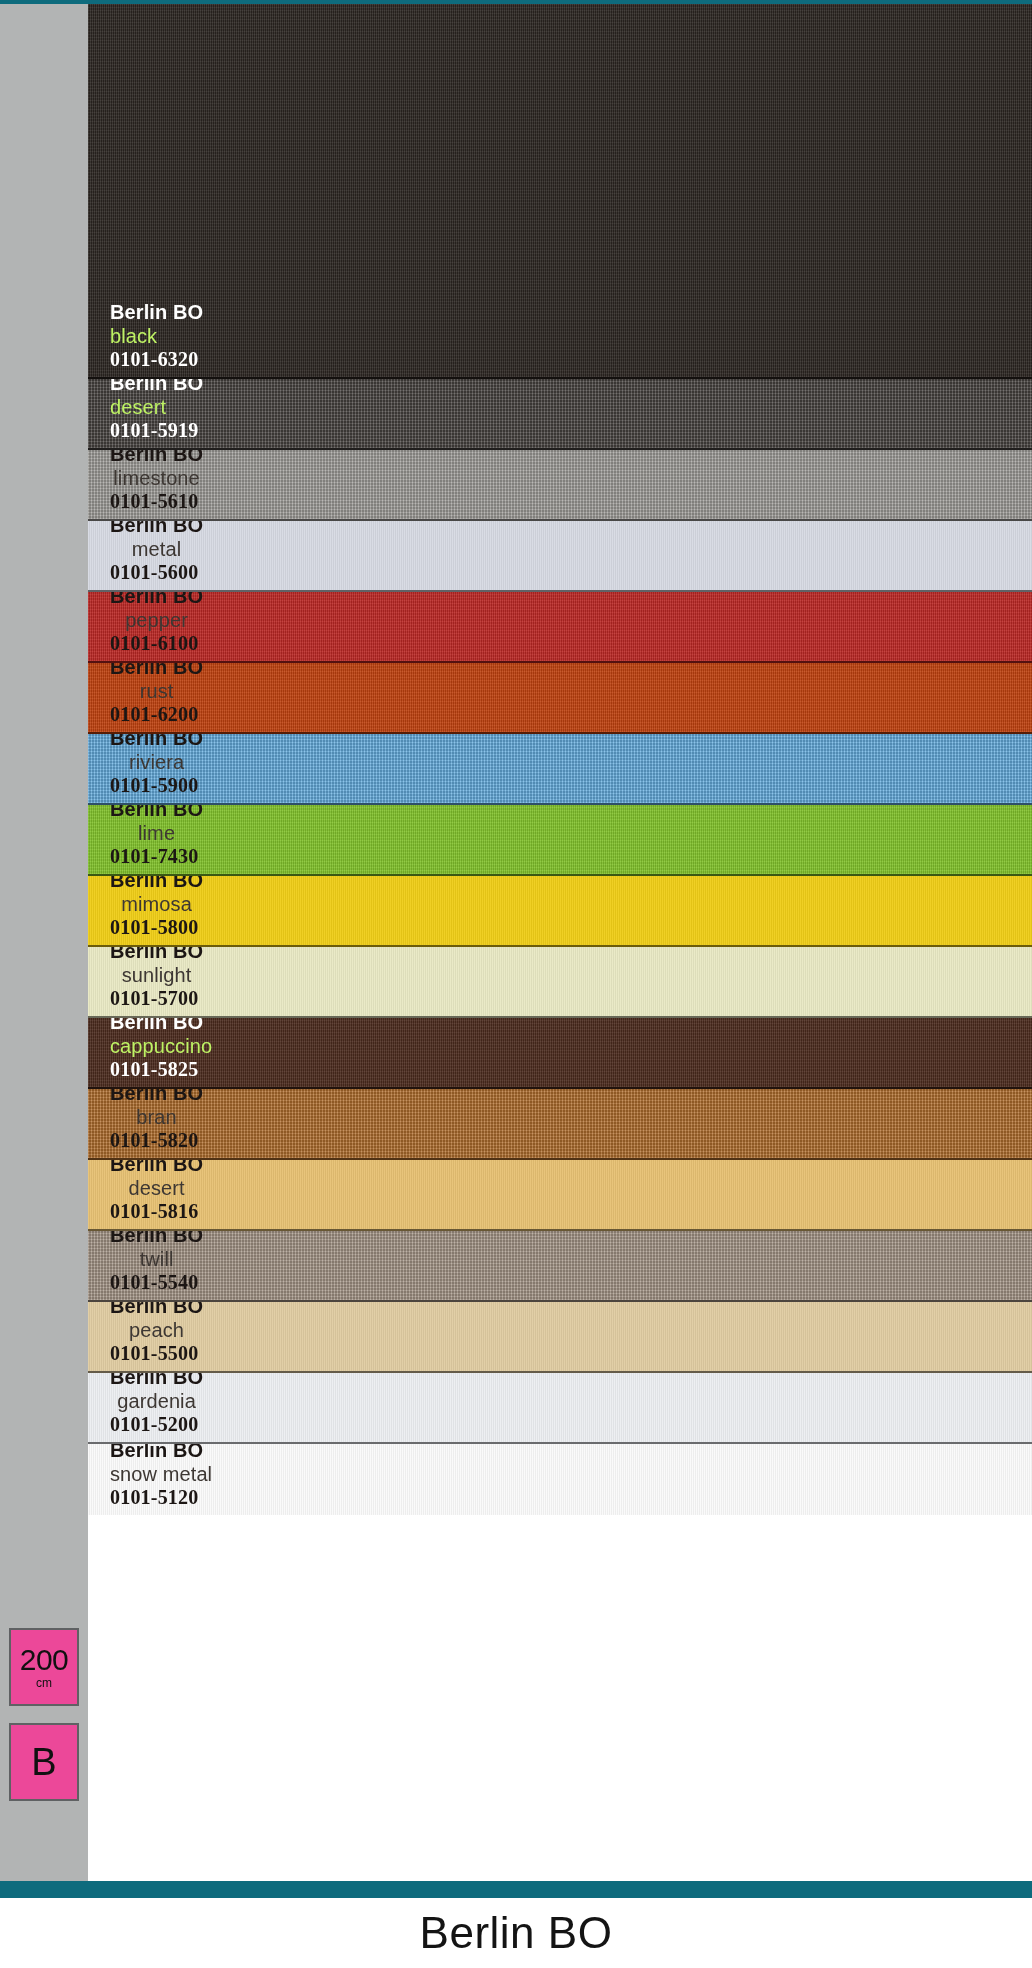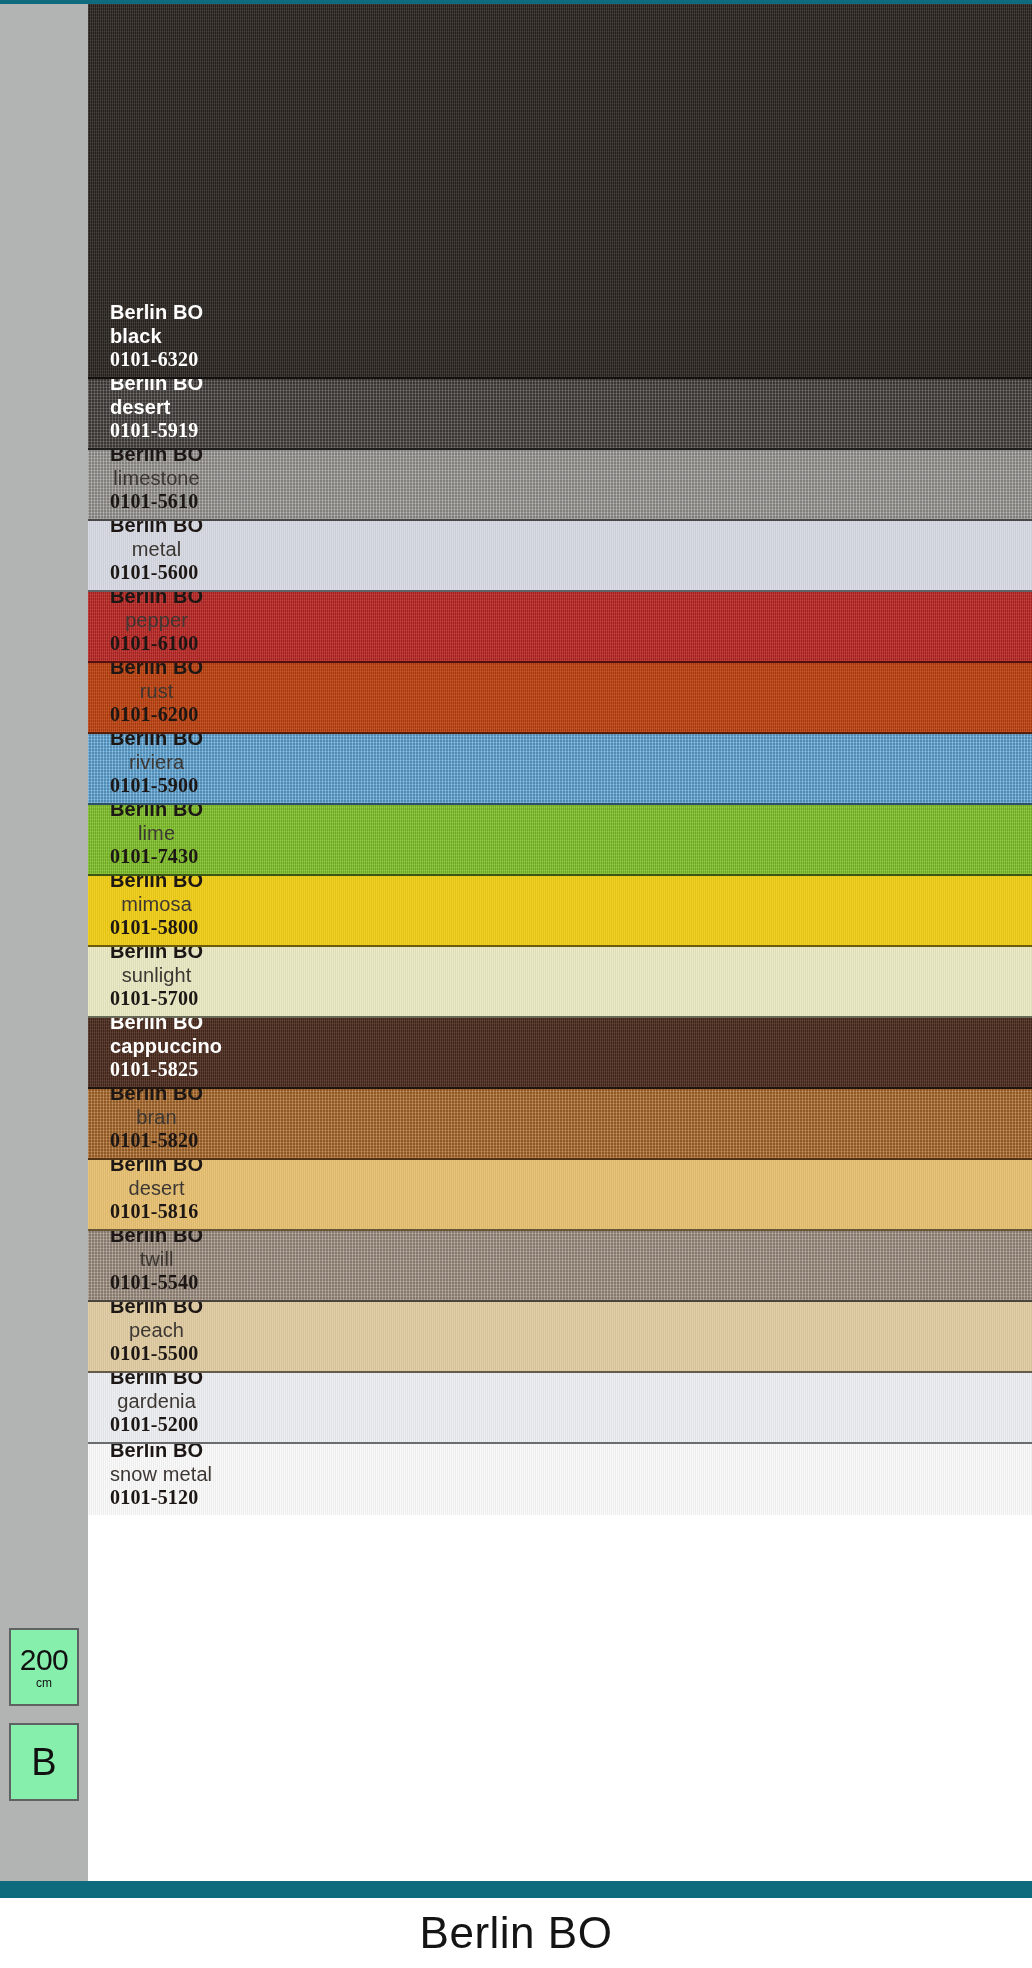--- a/index.html
+++ b/index.html
@@ -28,21 +28,21 @@
     position:absolute; left:0; top:4px;
     width:88px; height:1877px;
     background:#b2b4b4;
   }
 
   
   .badge {
     position:absolute;
     left:9px;
     width:70px;
-    background:#86efac;
+    background:#ec4899;
     border:2px solid #5f6163;
     display:flex;
     flex-direction:column;
     align-items:center;
     justify-content:center;
     color:#111111;
     line-height:1;
   }
   .badge-width { top:1628px; height:78px; }
   .badge-width .num { font-size:30px; letter-spacing:-0.5px; }
@@ -99,21 +99,21 @@
     left:22px; bottom:6px;
     line-height:1.16;
     z-index:2;
   }
   .label .brand  { font-size:20px; font-weight:bold; letter-spacing:0.1px; }
   .label .cname  { font-size:20px; font-weight:normal; letter-spacing:0.1px; }
   .label .code   { font-size:20px; font-weight:bold; letter-spacing:0.2px;font-family:Liberation Serif, serif; }
 
   .label.light .brand,
   .label.light .code  { color:#ffffff; }
-  .label.light .cname { color:#ffffff;font-weight:bold; }
+  .label.light .cname { color:#bef264; }
   .label.dark .brand,
   .label.dark .code   { color:#1c1614; }
   .label.dark .cname  { color:#3d3733;text-align:center; }
 
   
   .bottom-rule {
     position:absolute; left:0; top:1881px;
     width:1032px; height:17px;
     background:#0e6b7d;
   }

